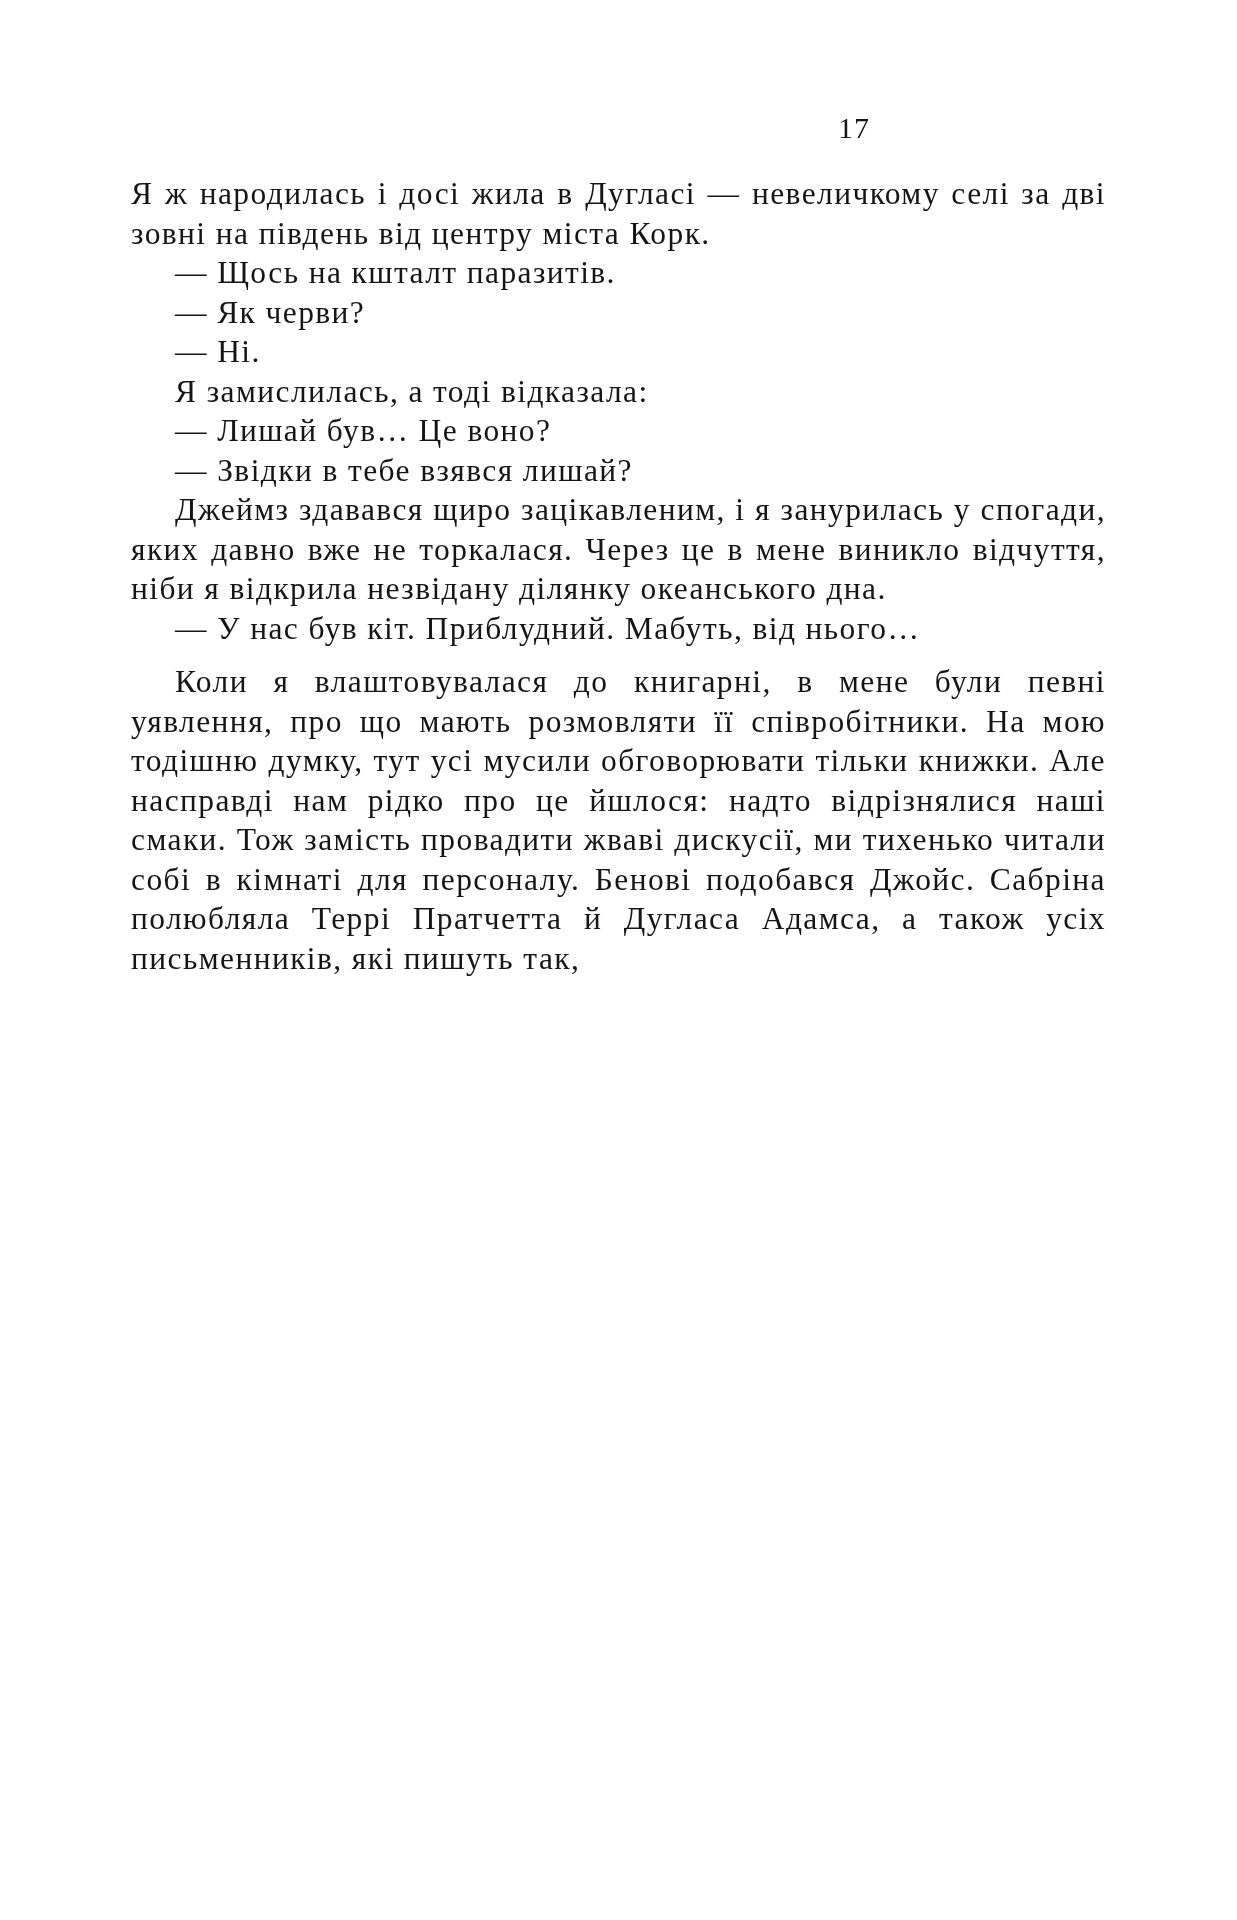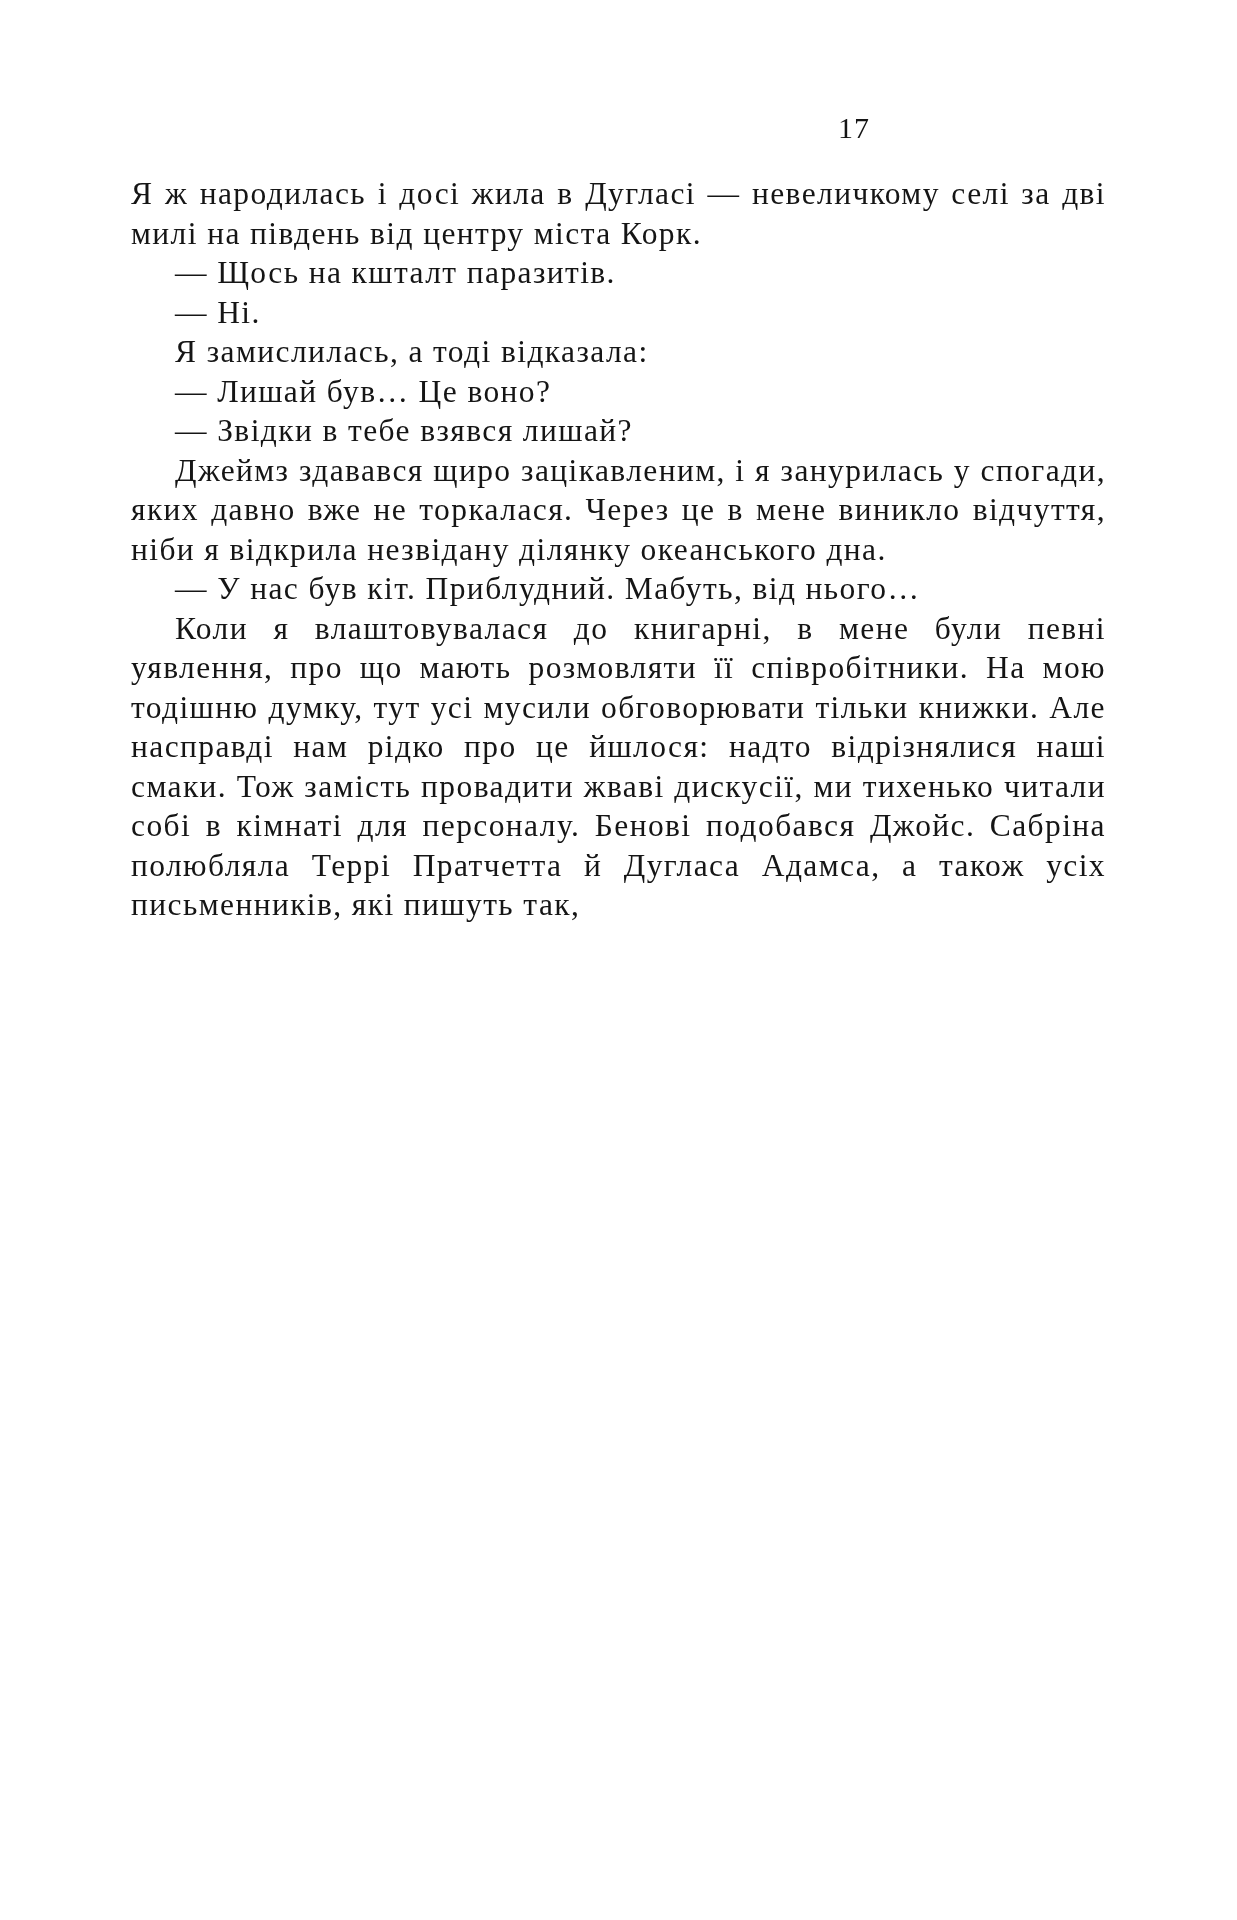--- a/index.html
+++ b/index.html
@@ -40,31 +40,33 @@
     text-justify: inter-word;
   }
   .text-block p {
     margin: 0;
     padding: 0;
   }
   .text-block p.indent {
     text-indent: 44px;
   }
   .text-block p.scene-gap {
+    margin-top: 14px;
   }
 </style>
 </head>
 <body>
 
 <div class="book-page">
   <div class="page-number">17</div>
 
   <div class="text-block">
-    <p>Я ж народилась і досі жила в Дугласі — невеличкому селі за дві милі на південь від центру міста Корк.</p>
+    <p>Я ж народилась і досі жила в Дугласі — невеличкому селі за дві зовні на південь від центру міста Корк.</p>
     <p class="indent">— Щось на кшталт паразитів.</p>
+    <p class="indent">— Як черви?</p>
     <p class="indent">— Ні.</p>
     <p class="indent">Я замислилась, а тоді відказала:</p>
     <p class="indent">— Лишай був… Це воно?</p>
     <p class="indent">— Звідки в тебе взявся лишай?</p>
     <p class="indent">Джеймз здавався щиро зацікавленим, і я занурилась у спогади, яких давно вже не торкалася. Через це в мене виникло відчуття, ніби я відкрила незвідану ділянку океанського дна.</p>
     <p class="indent">— У нас був кіт. Приблудний. Мабуть, від нього…</p>
     <p class="indent scene-gap">Коли я влаштовувалася до книгарні, в мене були певні уявлення, про що мають розмовляти її співробітники. На мою тодішню думку, тут усі мусили обговорювати тільки книжки. Але насправді нам рідко про це йшлося: надто відрізнялися наші смаки. Тож замість провадити жваві дискусії, ми тихенько читали собі в кімнаті для персоналу. Бенові подобався Джойс. Сабріна полюбляла Террі Пратчетта й Дугласа Адамса, а також усіх письменників, які пишуть так,</p>
   </div>
 </div>
 

